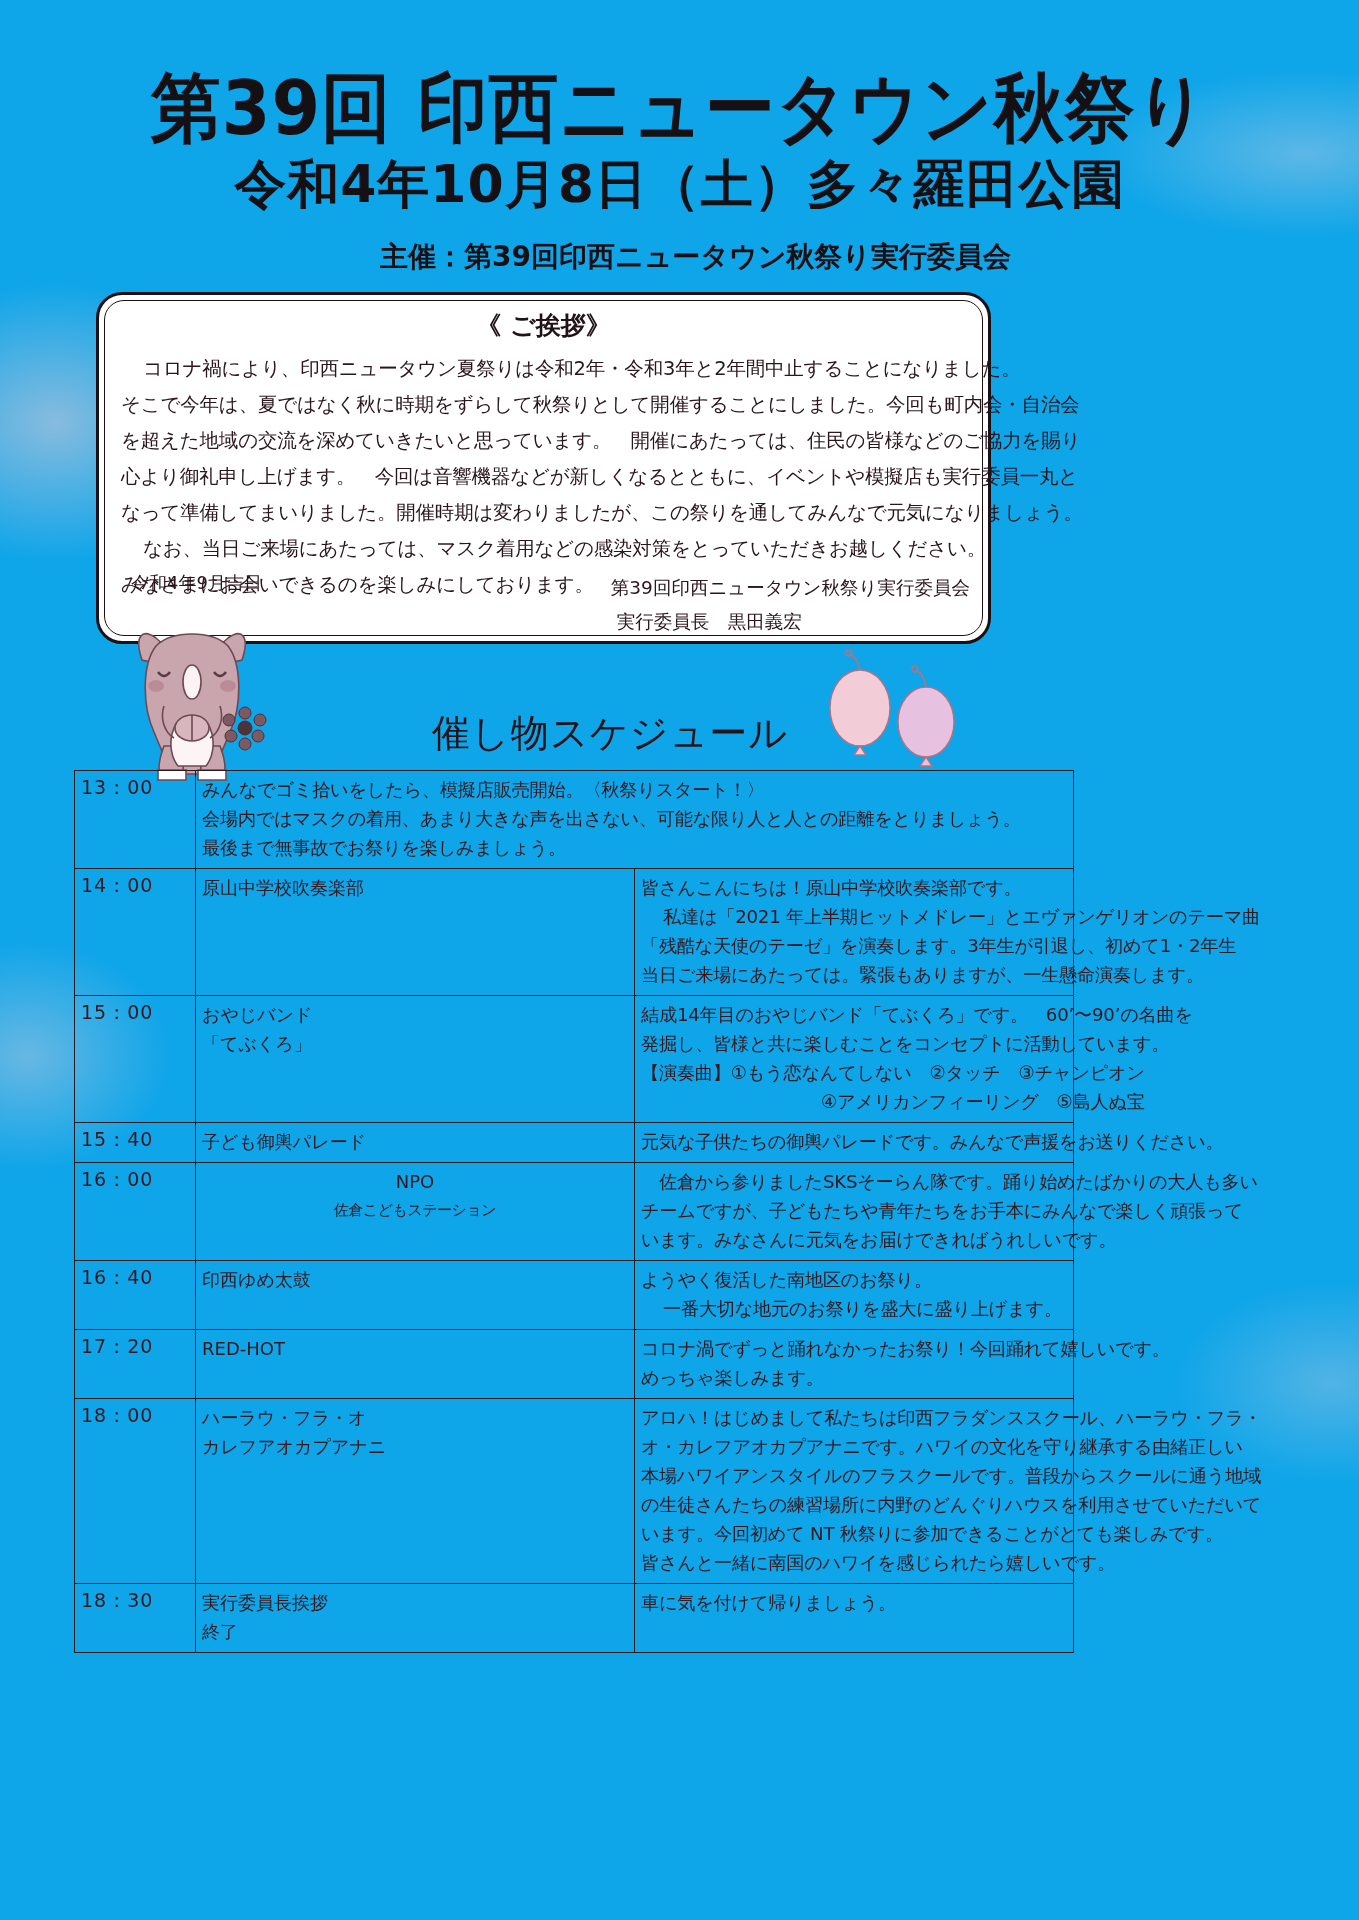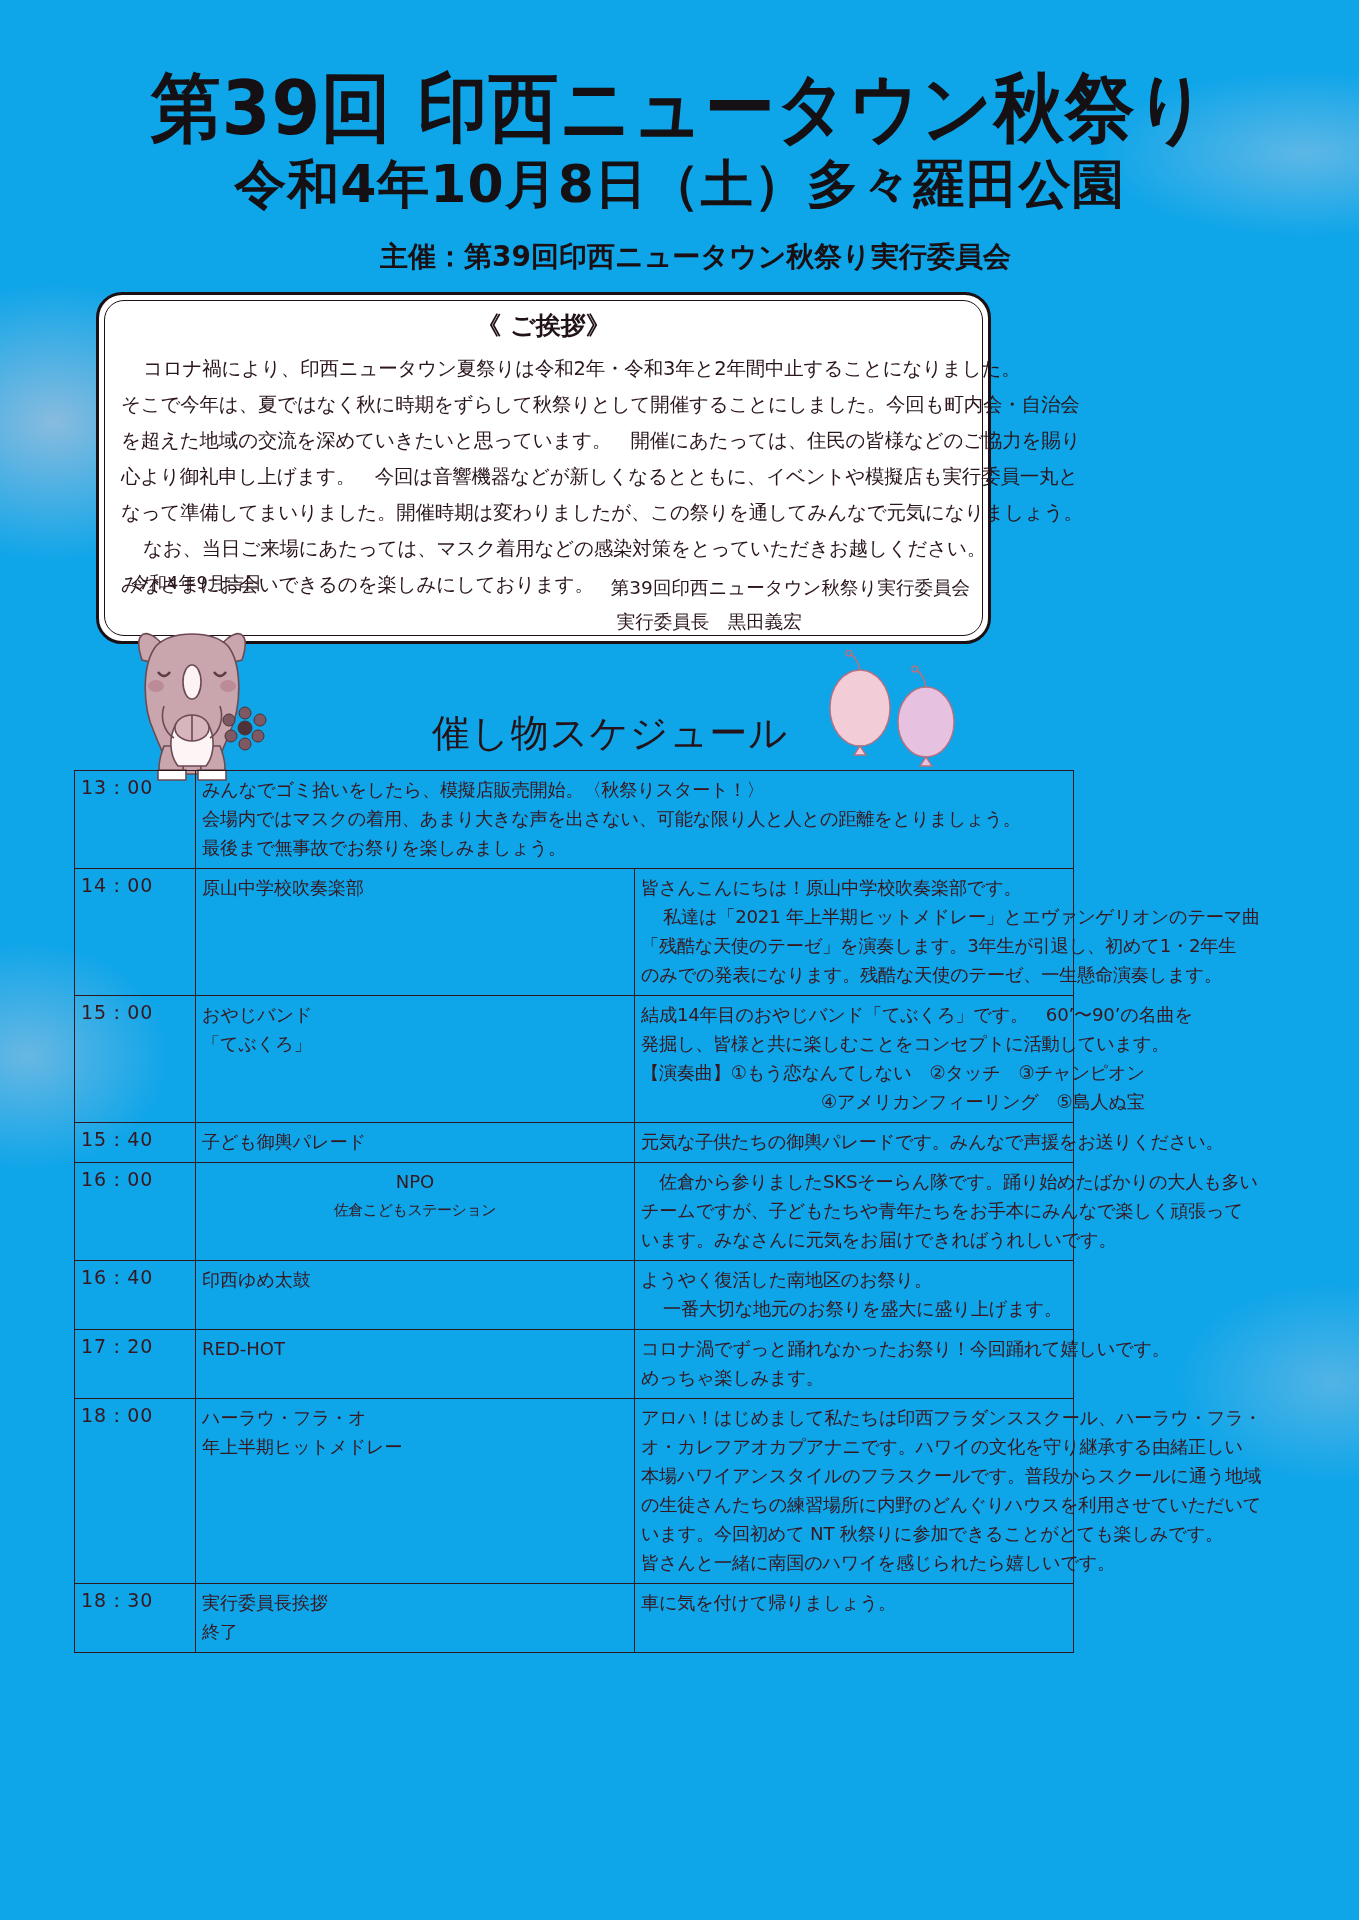--- a/index.html
+++ b/index.html
@@ -332,21 +332,21 @@
         </tr>
         <tr>
           <td class="col-time">14：00</td>
           <td class="col-act">
             <div class="a-line">原山中学校吹奏楽部</div>
           </td>
           <td class="col-desc">
             <div class="d-line">皆さんこんにちは！原山中学校吹奏楽部です。</div>
             <div class="d-line ind">私達は「2021 年上半期ヒットメドレー」とエヴァンゲリオンのテーマ曲</div>
             <div class="d-line">「残酷な天使のテーゼ」を演奏します。3年生が引退し、初めて1・2年生</div>
-            <div class="d-line">のみでの発表になります。残酷な天使のテーゼ、一生懸命演奏します。</div>
+            <div class="d-line">当日ご来場にあたっては。緊張もありますが、一生懸命演奏します。</div>
           </td>
         </tr>
         <tr>
           <td class="col-time">15：00</td>
           <td class="col-act">
             <div class="a-line">おやじバンド</div>
             <div class="a-line">「てぶくろ」</div>
           </td>
           <td class="col-desc">
             <div class="d-line">結成14年目のおやじバンド「てぶくろ」です。　60’〜90’の名曲を</div>
@@ -393,21 +393,21 @@
           </td>
           <td class="col-desc">
             <div class="d-line">コロナ渦でずっと踊れなかったお祭り！今回踊れて嬉しいです。</div>
             <div class="d-line">めっちゃ楽しみます。</div>
           </td>
         </tr>
         <tr>
           <td class="col-time">18：00</td>
           <td class="col-act">
             <div class="a-line">ハーラウ・フラ・オ</div>
-            <div class="a-line">年上半期ヒットメドレー</div>
+            <div class="a-line">カレフアオカプアナニ</div>
           </td>
           <td class="col-desc">
             <div class="d-line">アロハ！はじめまして私たちは印西フラダンススクール、ハーラウ・フラ・</div>
             <div class="d-line">オ・カレフアオカプアナニです。ハワイの文化を守り継承する由緒正しい</div>
             <div class="d-line">本場ハワイアンスタイルのフラスクールです。普段からスクールに通う地域</div>
             <div class="d-line">の生徒さんたちの練習場所に内野のどんぐりハウスを利用させていただいて</div>
             <div class="d-line">います。今回初めて NT 秋祭りに参加できることがとても楽しみです。</div>
             <div class="d-line">皆さんと一緒に南国のハワイを感じられたら嬉しいです。</div>
           </td>
         </tr>

